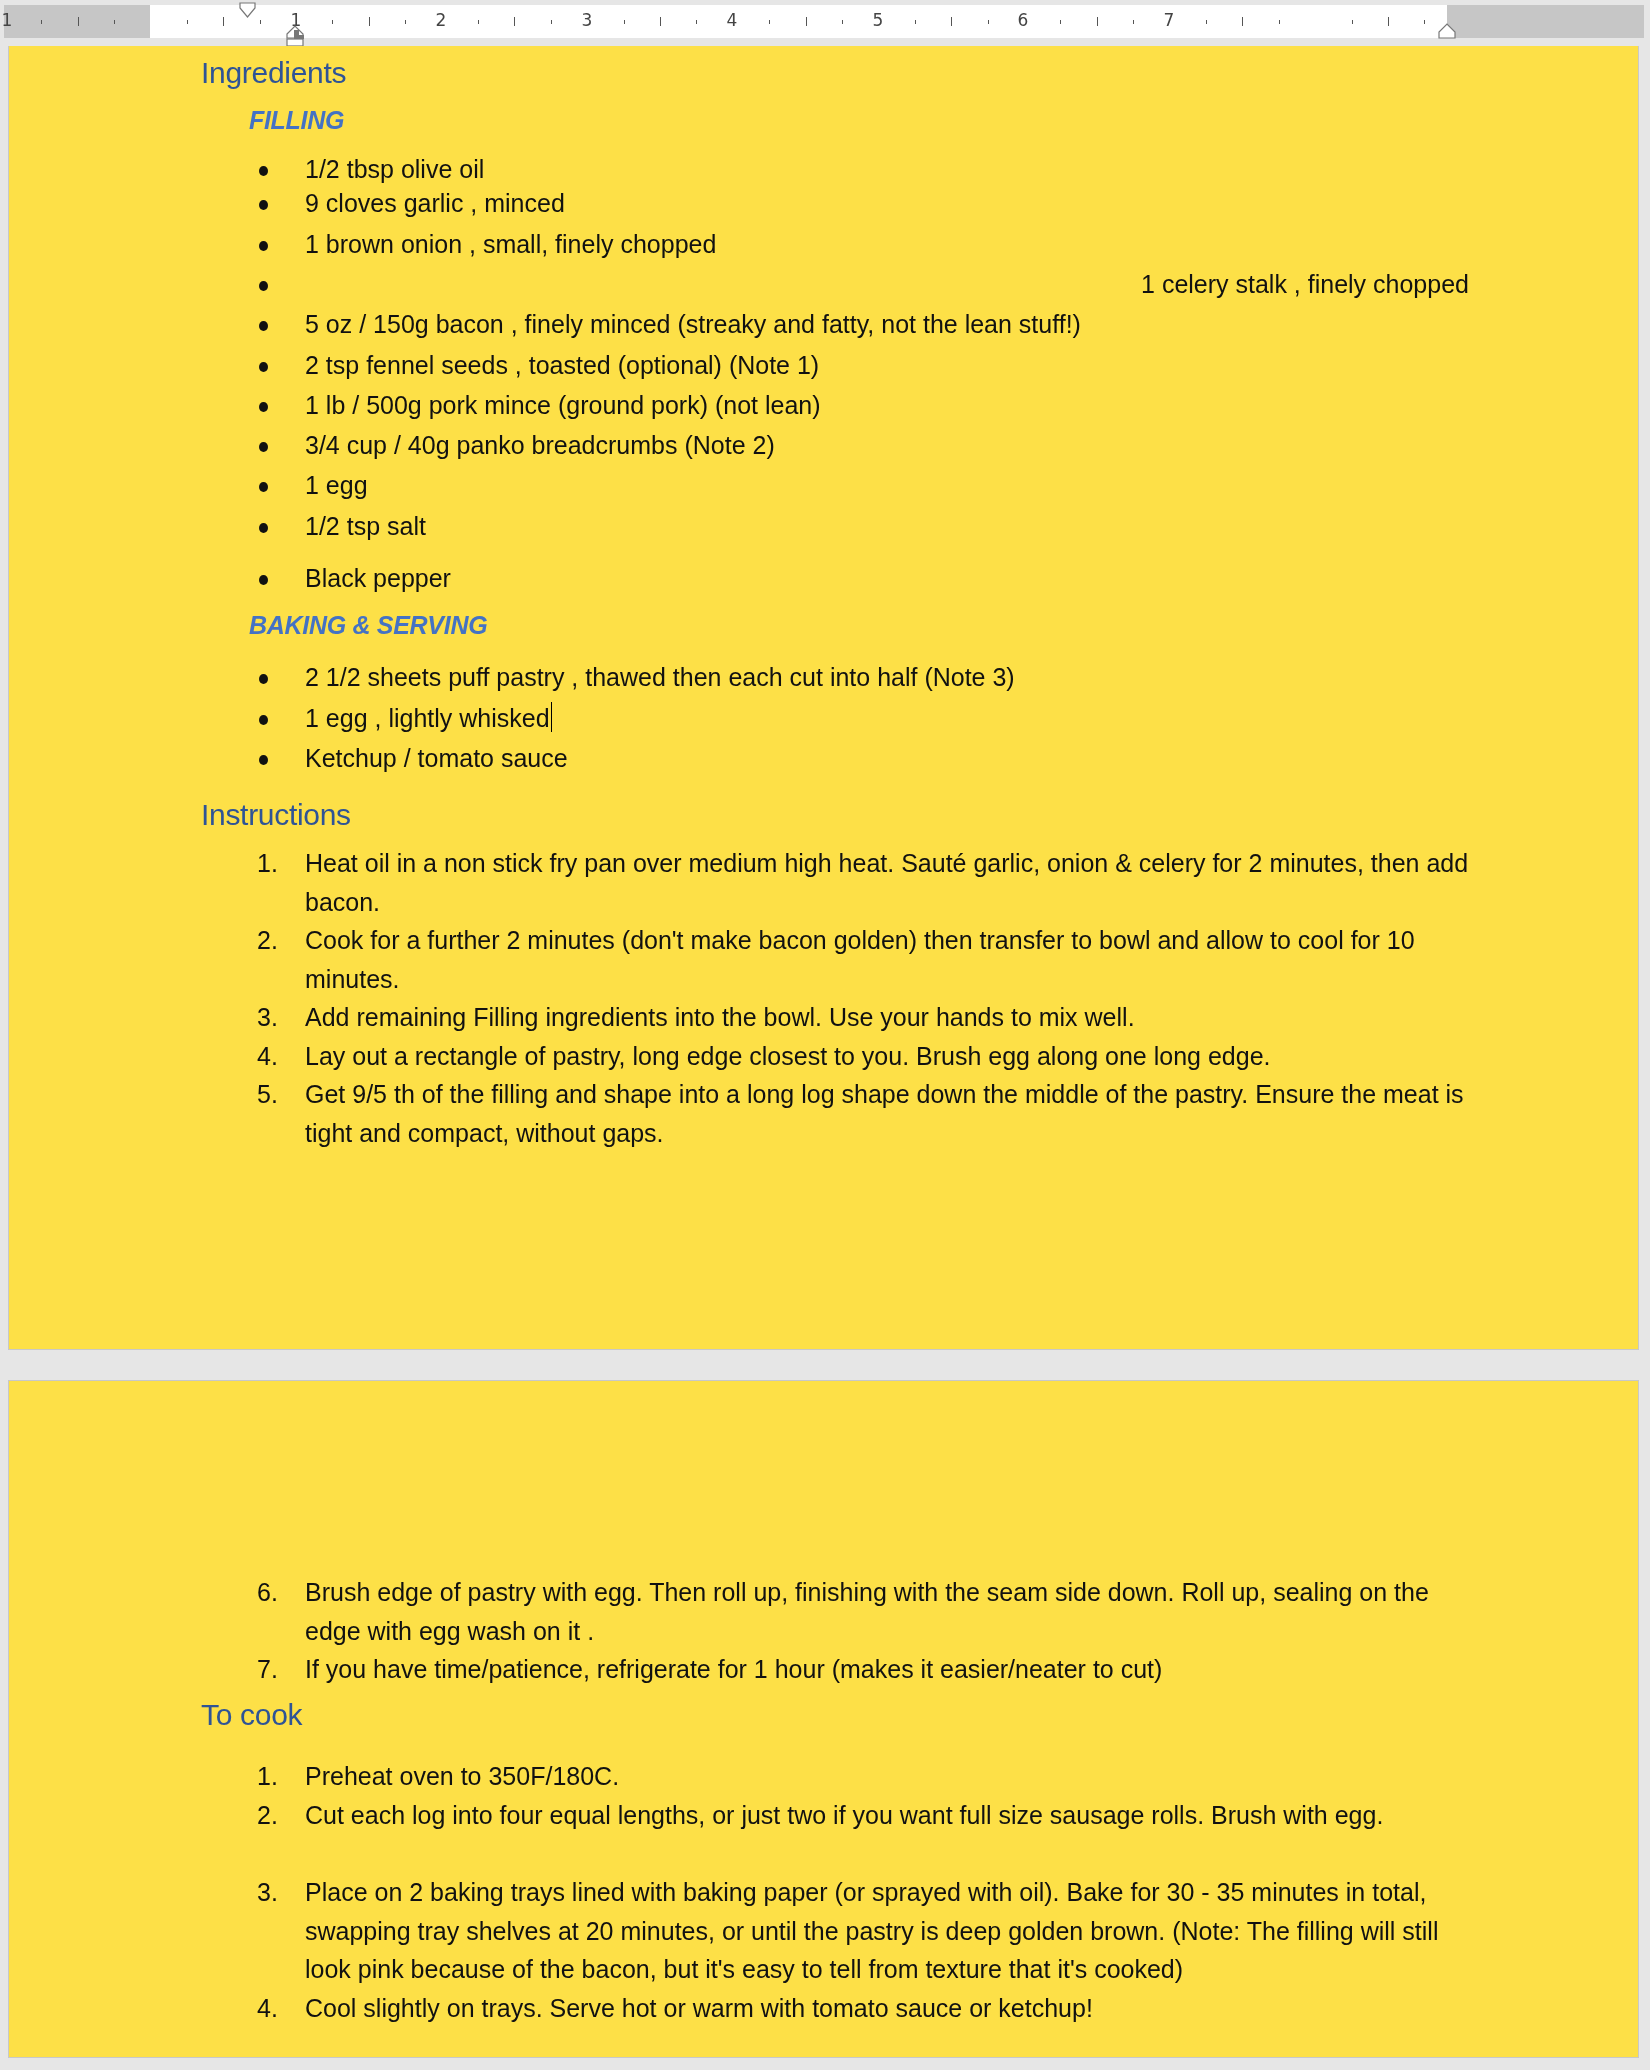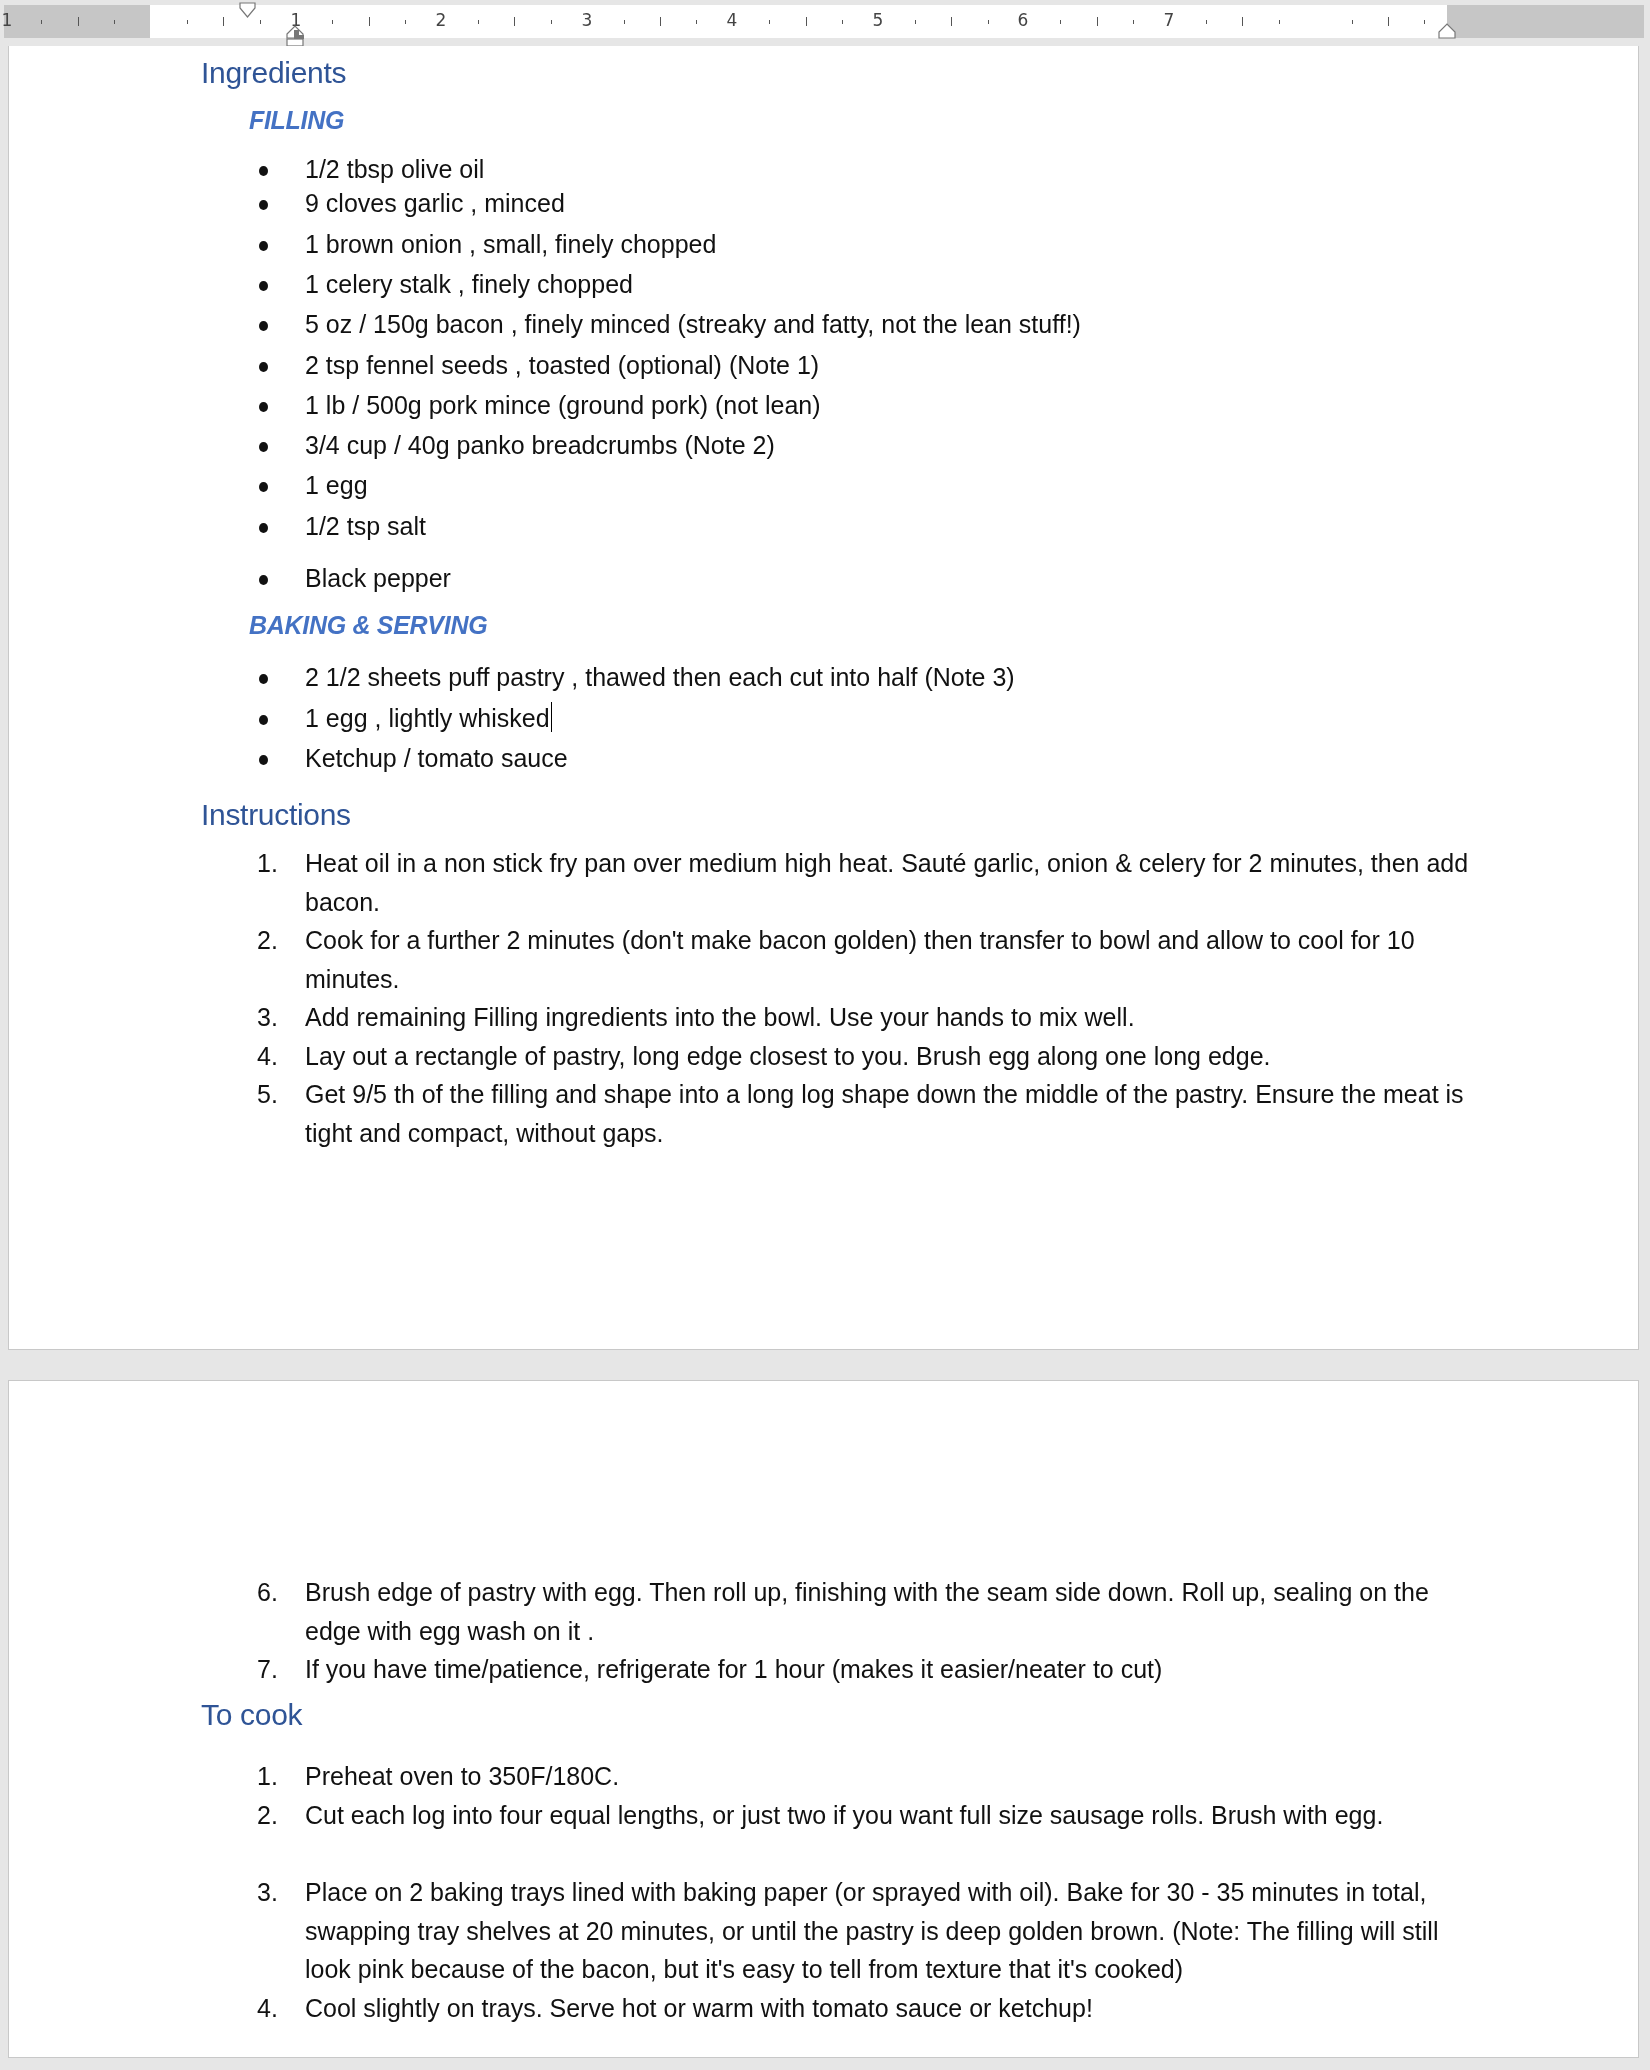--- a/index.html
+++ b/index.html
@@ -27,21 +27,21 @@
   .tick.half { height: 9px; top: 17px; }
   .ruler-num {
     position: absolute; top: 10px; font-size: 17px; color: #444;
     transform: translateX(-50%);
     font-family: "DejaVu Sans", sans-serif;
   }
   .indent-marker { position: absolute; }
 
   
   .page {
-    position: absolute; left: 8px; width: 1631px; background: #ffffff;
+    position: absolute; left: 8px; width: 1631px; background: #fde047;
     border: 1px solid #c8c8c8;
     box-sizing: border-box;
   }
   .page1 { top: 46px; height: 1304px; border-top: none; }
   .page2 { top: 1380px; height: 678px; }
 
   .doc {
     position: absolute; left: 0; top: 0; width: 100%;
     font-family: "Liberation Sans", "DejaVu Sans", sans-serif;
   }
@@ -145,21 +145,21 @@
           <span class="text"><span>1/2 tbsp olive oil</span></span>
         </div>
         <div class="li" style="top: 138.3px;">
           <span class="bullet"></span>
           <span class="text"><span>9 cloves garlic , minced</span></span>
         </div>
         <div class="li" style="top: 178.6px;">
           <span class="bullet"></span>
           <span class="text"><span>1 brown onion , small, finely chopped</span></span>
         </div>
-        <div class="li" style="top: 218.9px;">
+        <div class="li" style="top: 218.9px; text-align: right;">
           <span class="bullet"></span>
           <span class="text"><span>1 celery stalk , finely chopped</span></span>
         </div>
         <div class="li" style="top: 259.2px;">
           <span class="bullet"></span>
           <span class="text"><span>5 oz / 150g bacon , finely minced (streaky and fatty, not the lean stuff!)</span></span>
         </div>
         <div class="li" style="top: 299.5px;">
           <span class="bullet"></span>
           <span class="text"><span>2 tsp fennel seeds , toasted (optional) (Note 1)</span></span>

